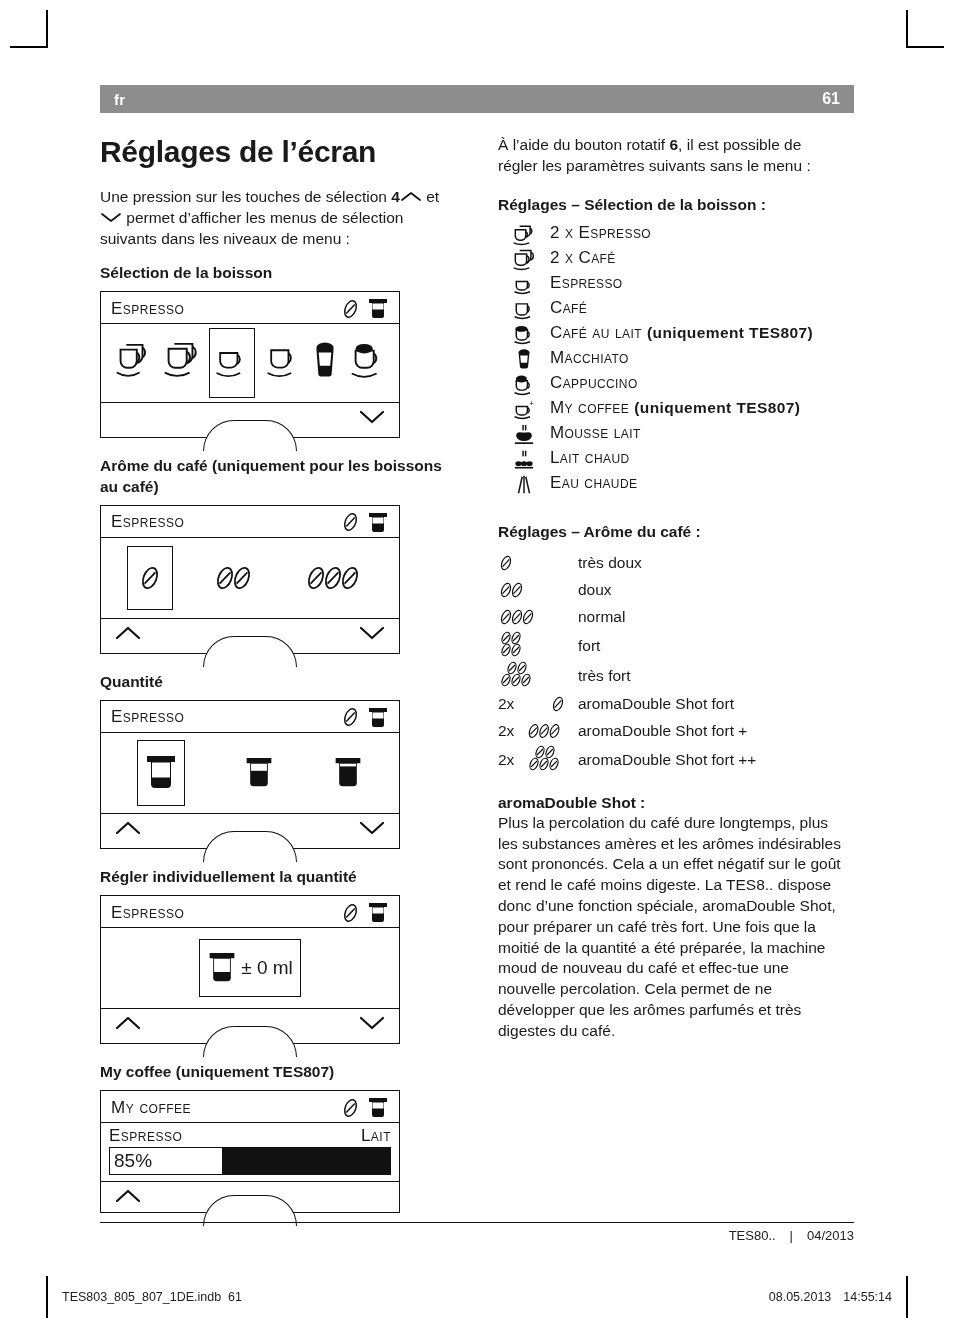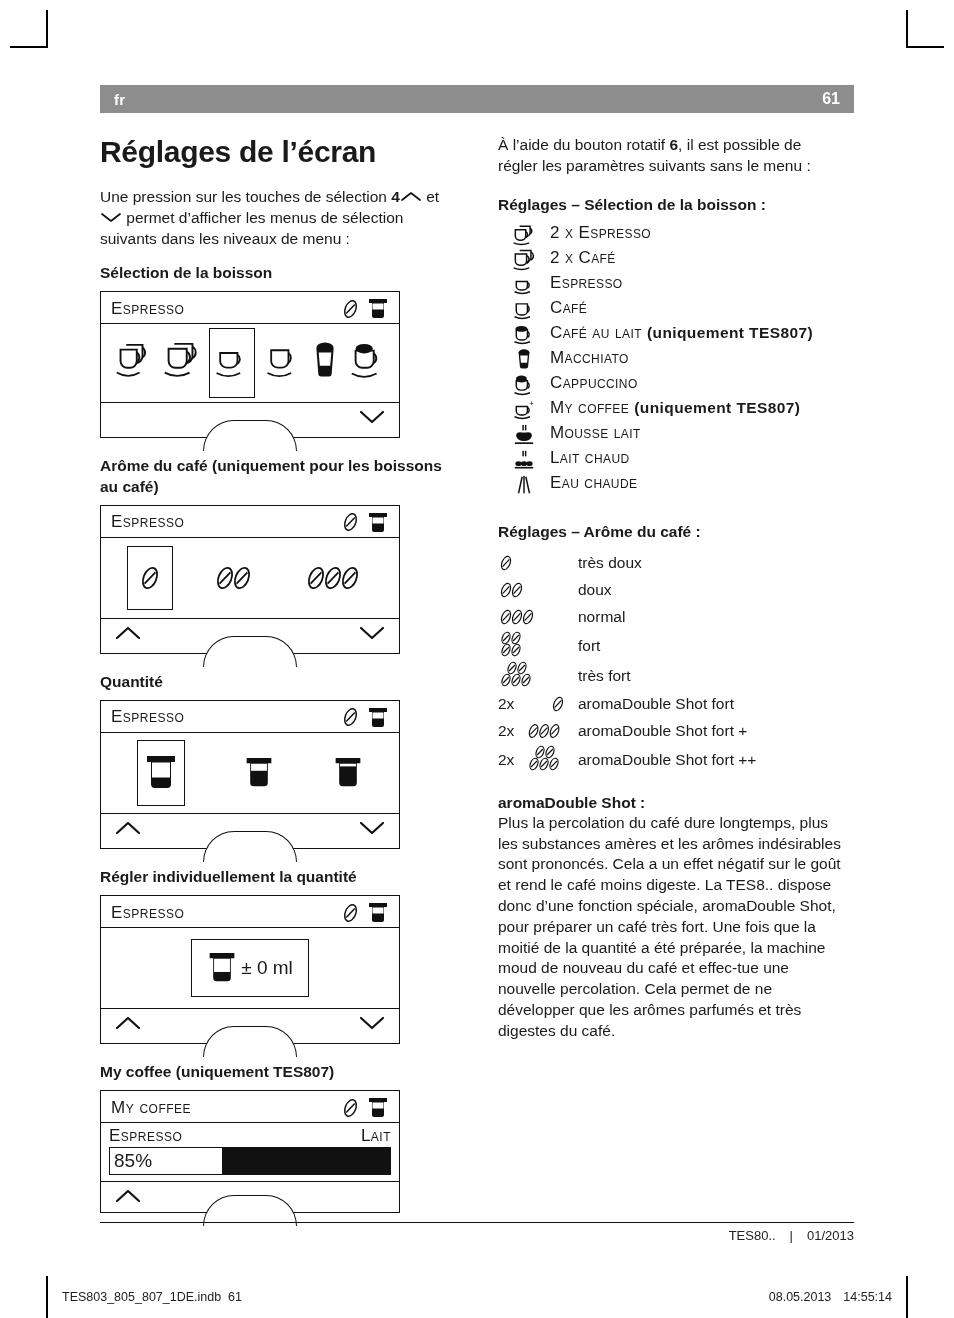--- a/index.html
+++ b/index.html
@@ -418,21 +418,21 @@
               <ellipse cx="9.5" cy="11" rx="5.2" ry="8.6" transform="rotate(22 9.5 11)" fill="none" stroke="#111" stroke-width="1.5"></ellipse>
               <line x1="5.2" y1="15.6" x2="13.8" y2="6.4" stroke="#111" stroke-width="1.5"></line>
             </svg>
             <svg width="22" height="23" viewBox="0 0 22 23">
               <path d="M2 2 h18 v4 h-3 v13 a2 2 0 0 1 -2 2 h-8 a2 2 0 0 1 -2 -2 v-13 h-3 z" fill="#111"></path>
               <path d="M5.5 6.5 h11 v6 h-11 z" fill="#fff"></path>
             </svg>
           </span>
         </div>
         <div class="lcd-mid tall" style="justify-content:center;">
-          <div class="sel-box" style="width:118px;height:58px;gap:4px;">
+          <div class="sel-box" style="width:102px;height:58px;gap:4px;">
             <svg width="30" height="36" viewBox="0 0 34 40">
               <path d="M3 3 h28 v6 h-4 v22 a4 4 0 0 1 -4 4 h-12 a4 4 0 0 1 -4 -4 v-22 h-4 z" fill="#111"></path>
               <path d="M8 9.5 h18 v15 h-18 z" fill="#fff"></path>
             </svg>
             <span style="font-size:19px;">± 0 ml</span>
           </div>
         </div>
         <div class="lcd-bottom">
           <svg class="arrow left" viewBox="0 0 26 16">
               <path d="M2 13 L13 3 L24 13" fill="none" stroke="#111" stroke-width="2.2" stroke-linecap="round" stroke-linejoin="round"></path>
@@ -740,21 +740,21 @@
       <p class="body">Plus la percolation du café dure longtemps, plus les substances amères et les arômes indésirables sont prononcés. Cela a un effet négatif sur le goût et rend le café moins digeste. La TES8.. dispose donc d’une fonction spéciale, aromaDouble Shot, pour préparer un café très fort. Une fois que la moitié de la quantité a été préparée, la machine moud de nouveau du café et effec-tue une nouvelle percolation. Cela permet de ne développer que les arômes parfumés et très digestes du café.</p>
 
     </div>
   </div>
 </div>
 
 <div class="footer-rule"></div>
 <div class="footer-text">
   <span>TES80..</span>
   <span>|</span>
-  <span>01/2013</span>
+  <span>04/2013</span>
 </div>
 
 <div class="printline left">
   <span>TES803_805_807_1DE.indb</span>&nbsp;&nbsp;<span>61</span>
 </div>
 <div class="printline right">
   <span>08.05.2013</span>
   <span>14:55:14</span>
 </div>
 

